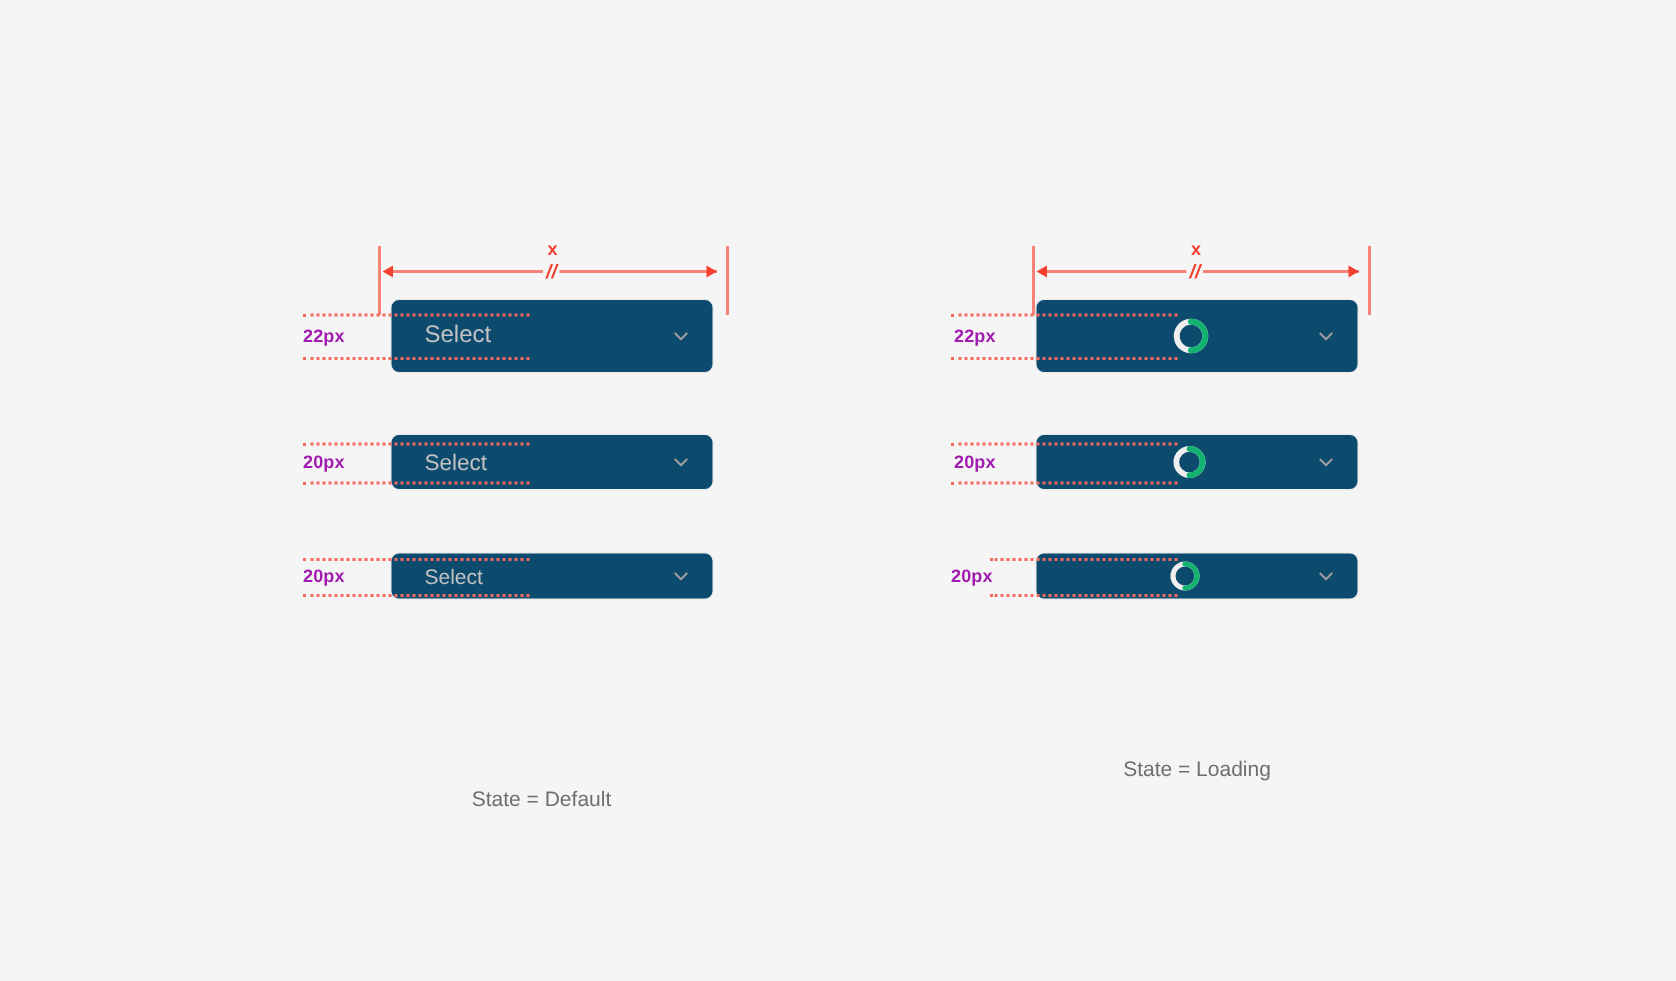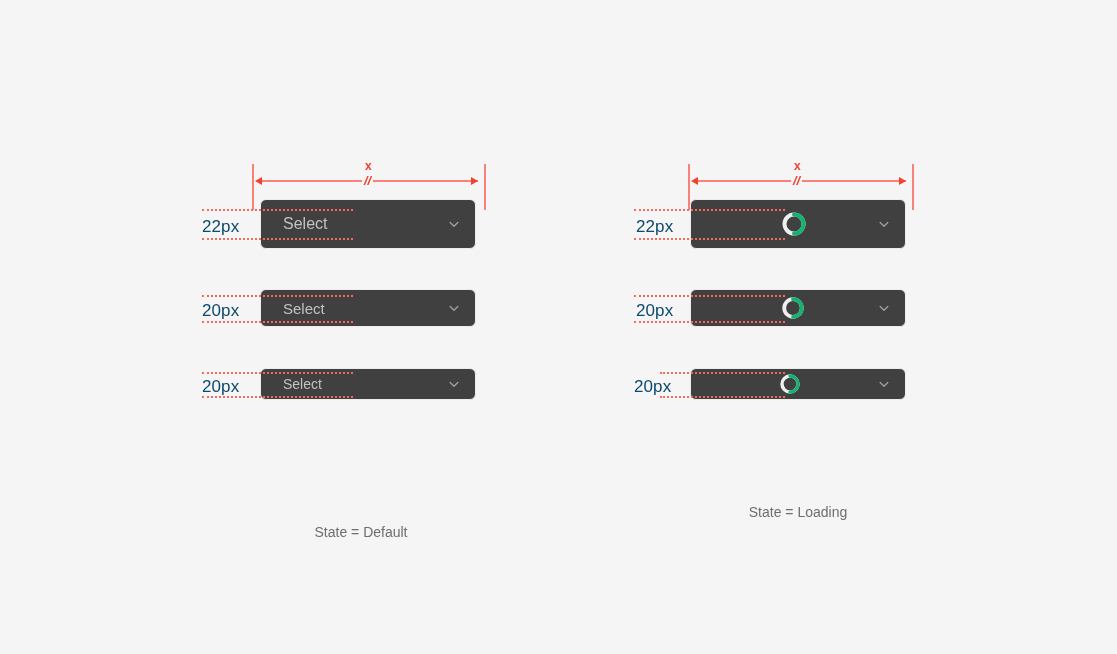--- a/index.html
+++ b/index.html
@@ -16,21 +16,21 @@
   }
 
   .stage {
     position: absolute;
     inset: 0;
   }
 
   
   .select {
     position: absolute;
-    background: #404040;
+    background: #0c4a6e;
     border: 1px solid #ececec;
     border-radius: 6px;
     box-sizing: border-box;
     display: flex;
     align-items: center;
   }
   .select-placeholder {
     color: #c2c2c2;
     font-weight: 400;
     white-space: nowrap;
@@ -57,23 +57,23 @@
   }
   .spinner svg { display: block; }
 
   
   .ann {
     position: absolute;
     pointer-events: none;
   }
   .ann-label {
     position: absolute;
-    color: #0c4a6e;
-    font-size: 17px;
-    font-weight: 400;
+    color: #a21caf;
+    font-size: 12px;
+    font-weight: 700;
     font-family: "Liberation Sans", sans-serif;
     white-space: nowrap;
     letter-spacing: .1px;
   }
   
   .dotline {
     position: absolute;
     height: 0;
     border-top: 2px dotted #f56a5c;
   }

